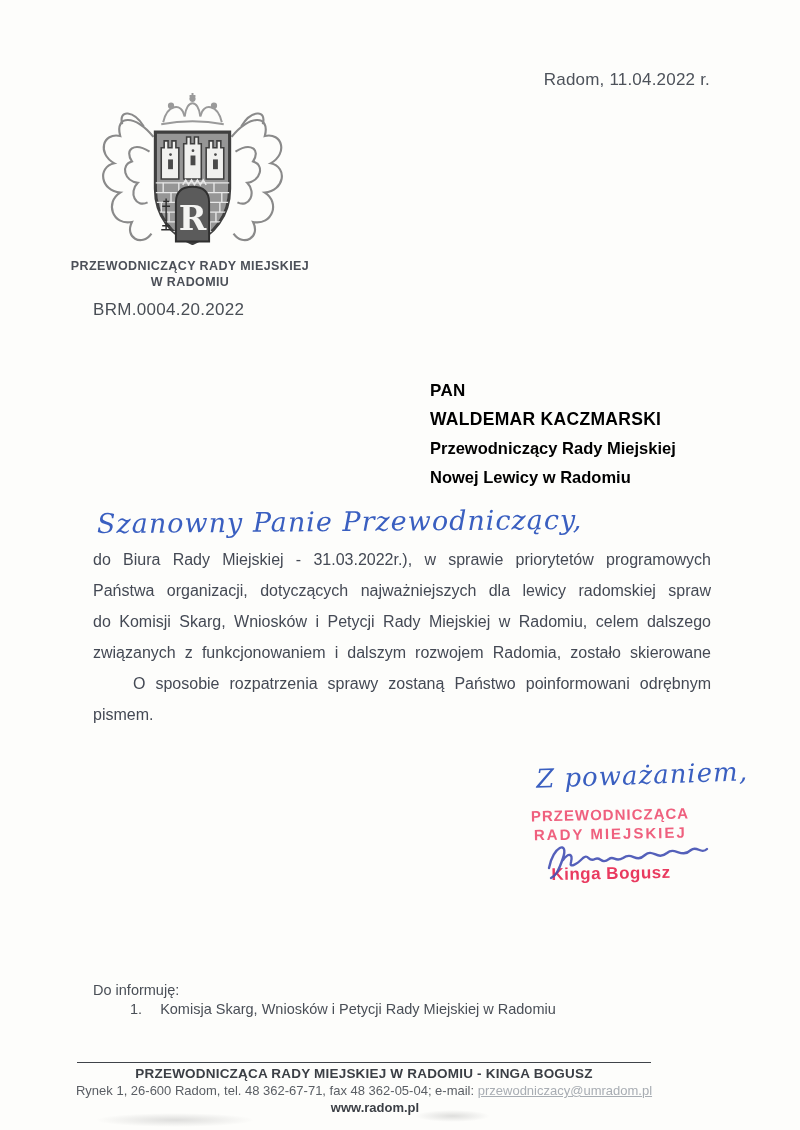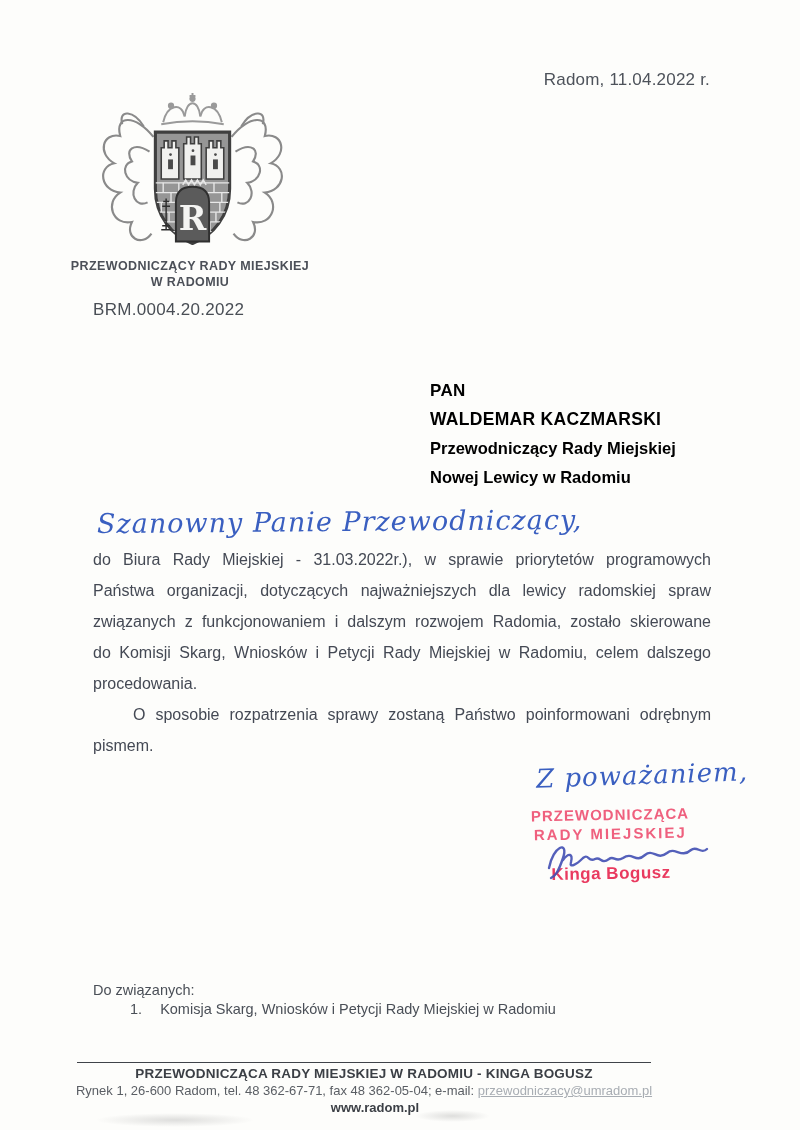--- a/index.html
+++ b/index.html
@@ -157,41 +157,40 @@
     <div class="r-name">WALDEMAR KACZMARSKI</div>
     <div class="r-t1">Przewodniczący Rady Miejskiej</div>
     <div class="r-t2">Nowej Lewicy w Radomiu</div>
   </div>
 
   <div class="abs handwriting greeting">Szanowny Panie Przewodniczący,</div>
 
   <div class="abs body-text">
     <div class="body-line">do Biura Rady Miejskiej - 31.03.2022r.), w sprawie priorytetów programowych</div>
     <div class="body-line">Państwa organizacji, dotyczących najważniejszych dla lewicy radomskiej spraw</div>
+    <div class="body-line">do Komisji Skarg, Wniosków i Petycji Rady Miejskiej w Radomiu, celem dalszego</div>
     <div class="body-line">związanych z funkcjonowaniem i dalszym rozwojem Radomia, zostało skierowane</div>
-    <div class="body-line">do Komisji Skarg, Wniosków i Petycji Rady Miejskiej w Radomiu, celem dalszego</div>
-    <div class="body-line plain">procedowania.</div>
     <div class="body-line indent">O sposobie rozpatrzenia sprawy zostaną Państwo poinformowani odrębnym</div>
     <div class="body-line plain">pismem.</div>
   </div>
 
   <div class="abs handwriting closing">Z poważaniem,</div>
 
   <div class="abs stamp">
     <div class="s1">PRZEWODNICZĄCA</div>
     <div class="s2">RADY MIEJSKIEJ</div>
     <div class="s-name">Kinga Bogusz</div>
   </div>
 
   <svg class="abs signature-svg" viewBox="0 0 185 55" xmlns="http://www.w3.org/2000/svg">
     <path d="M14,40 C18,18 34,12 28,30 C23,45 20,48 16,50 M28,32 C34,24 38,26 36,34 C34,41 42,36 48,30 C54,25 53,35 60,31 C66,28 66,37 74,31 C79,27 80,35 88,30 C98,23 100,36 110,27 C118,20 122,33 132,25 C140,18 146,31 156,22 C162,17 166,27 172,21" stroke="#4553b4" stroke-width="2.4" fill="none" stroke-linecap="round" opacity="0.92"></path>
   </svg>
 
   <div class="abs cc">
-    <div class="cc-label">Do związanych:</div>
+    <div class="cc-label">Do informuję:</div>
     <div class="cc-item">
       <span class="cc-num">1.</span>
       <span class="cc-text">Komisja Skarg, Wniosków i Petycji Rady Miejskiej w Radomiu</span>
     </div>
   </div>
 
   <div class="abs footer">
     <div class="footer-rule"></div>
     <div class="f1">PRZEWODNICZĄCA RADY MIEJSKIEJ W RADOMIU - KINGA BOGUSZ</div>
     <div class="f2"><span>Rynek 1, 26-600 Radom, tel. 48 362-67-71, fax 48 362-05-04; e-mail: </span><a>przewodniczacy@umradom.pl</a></div>

